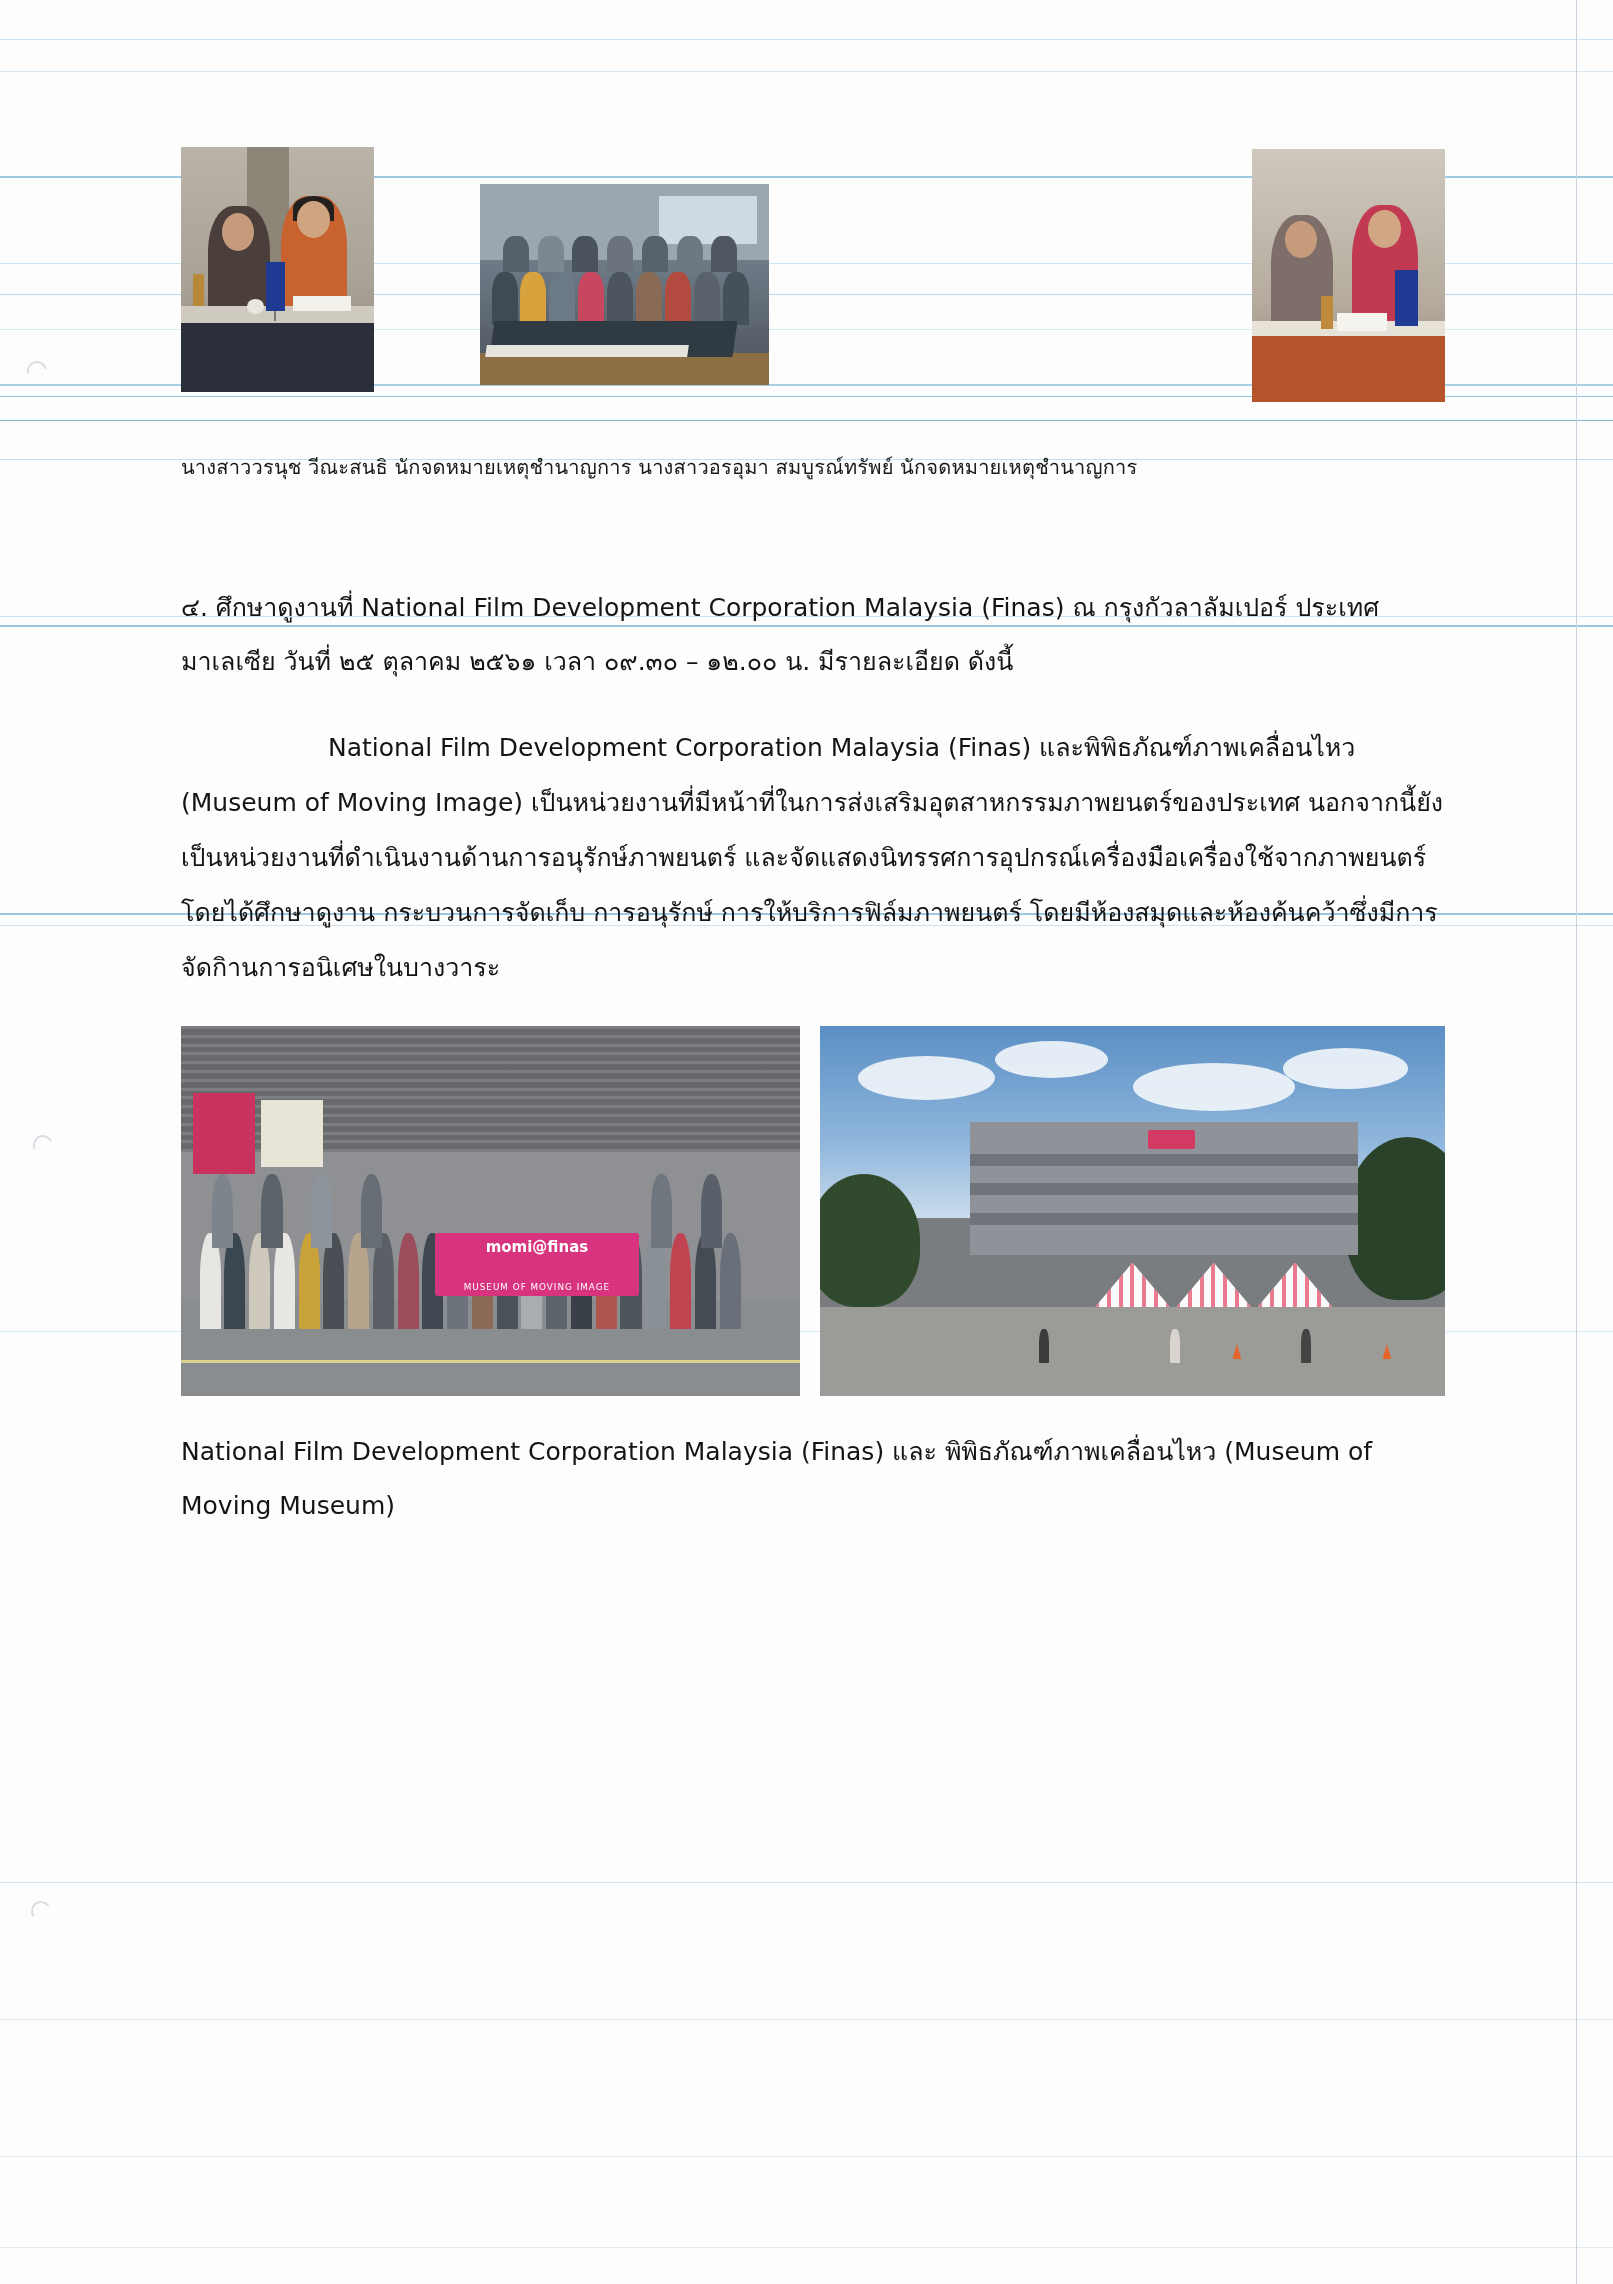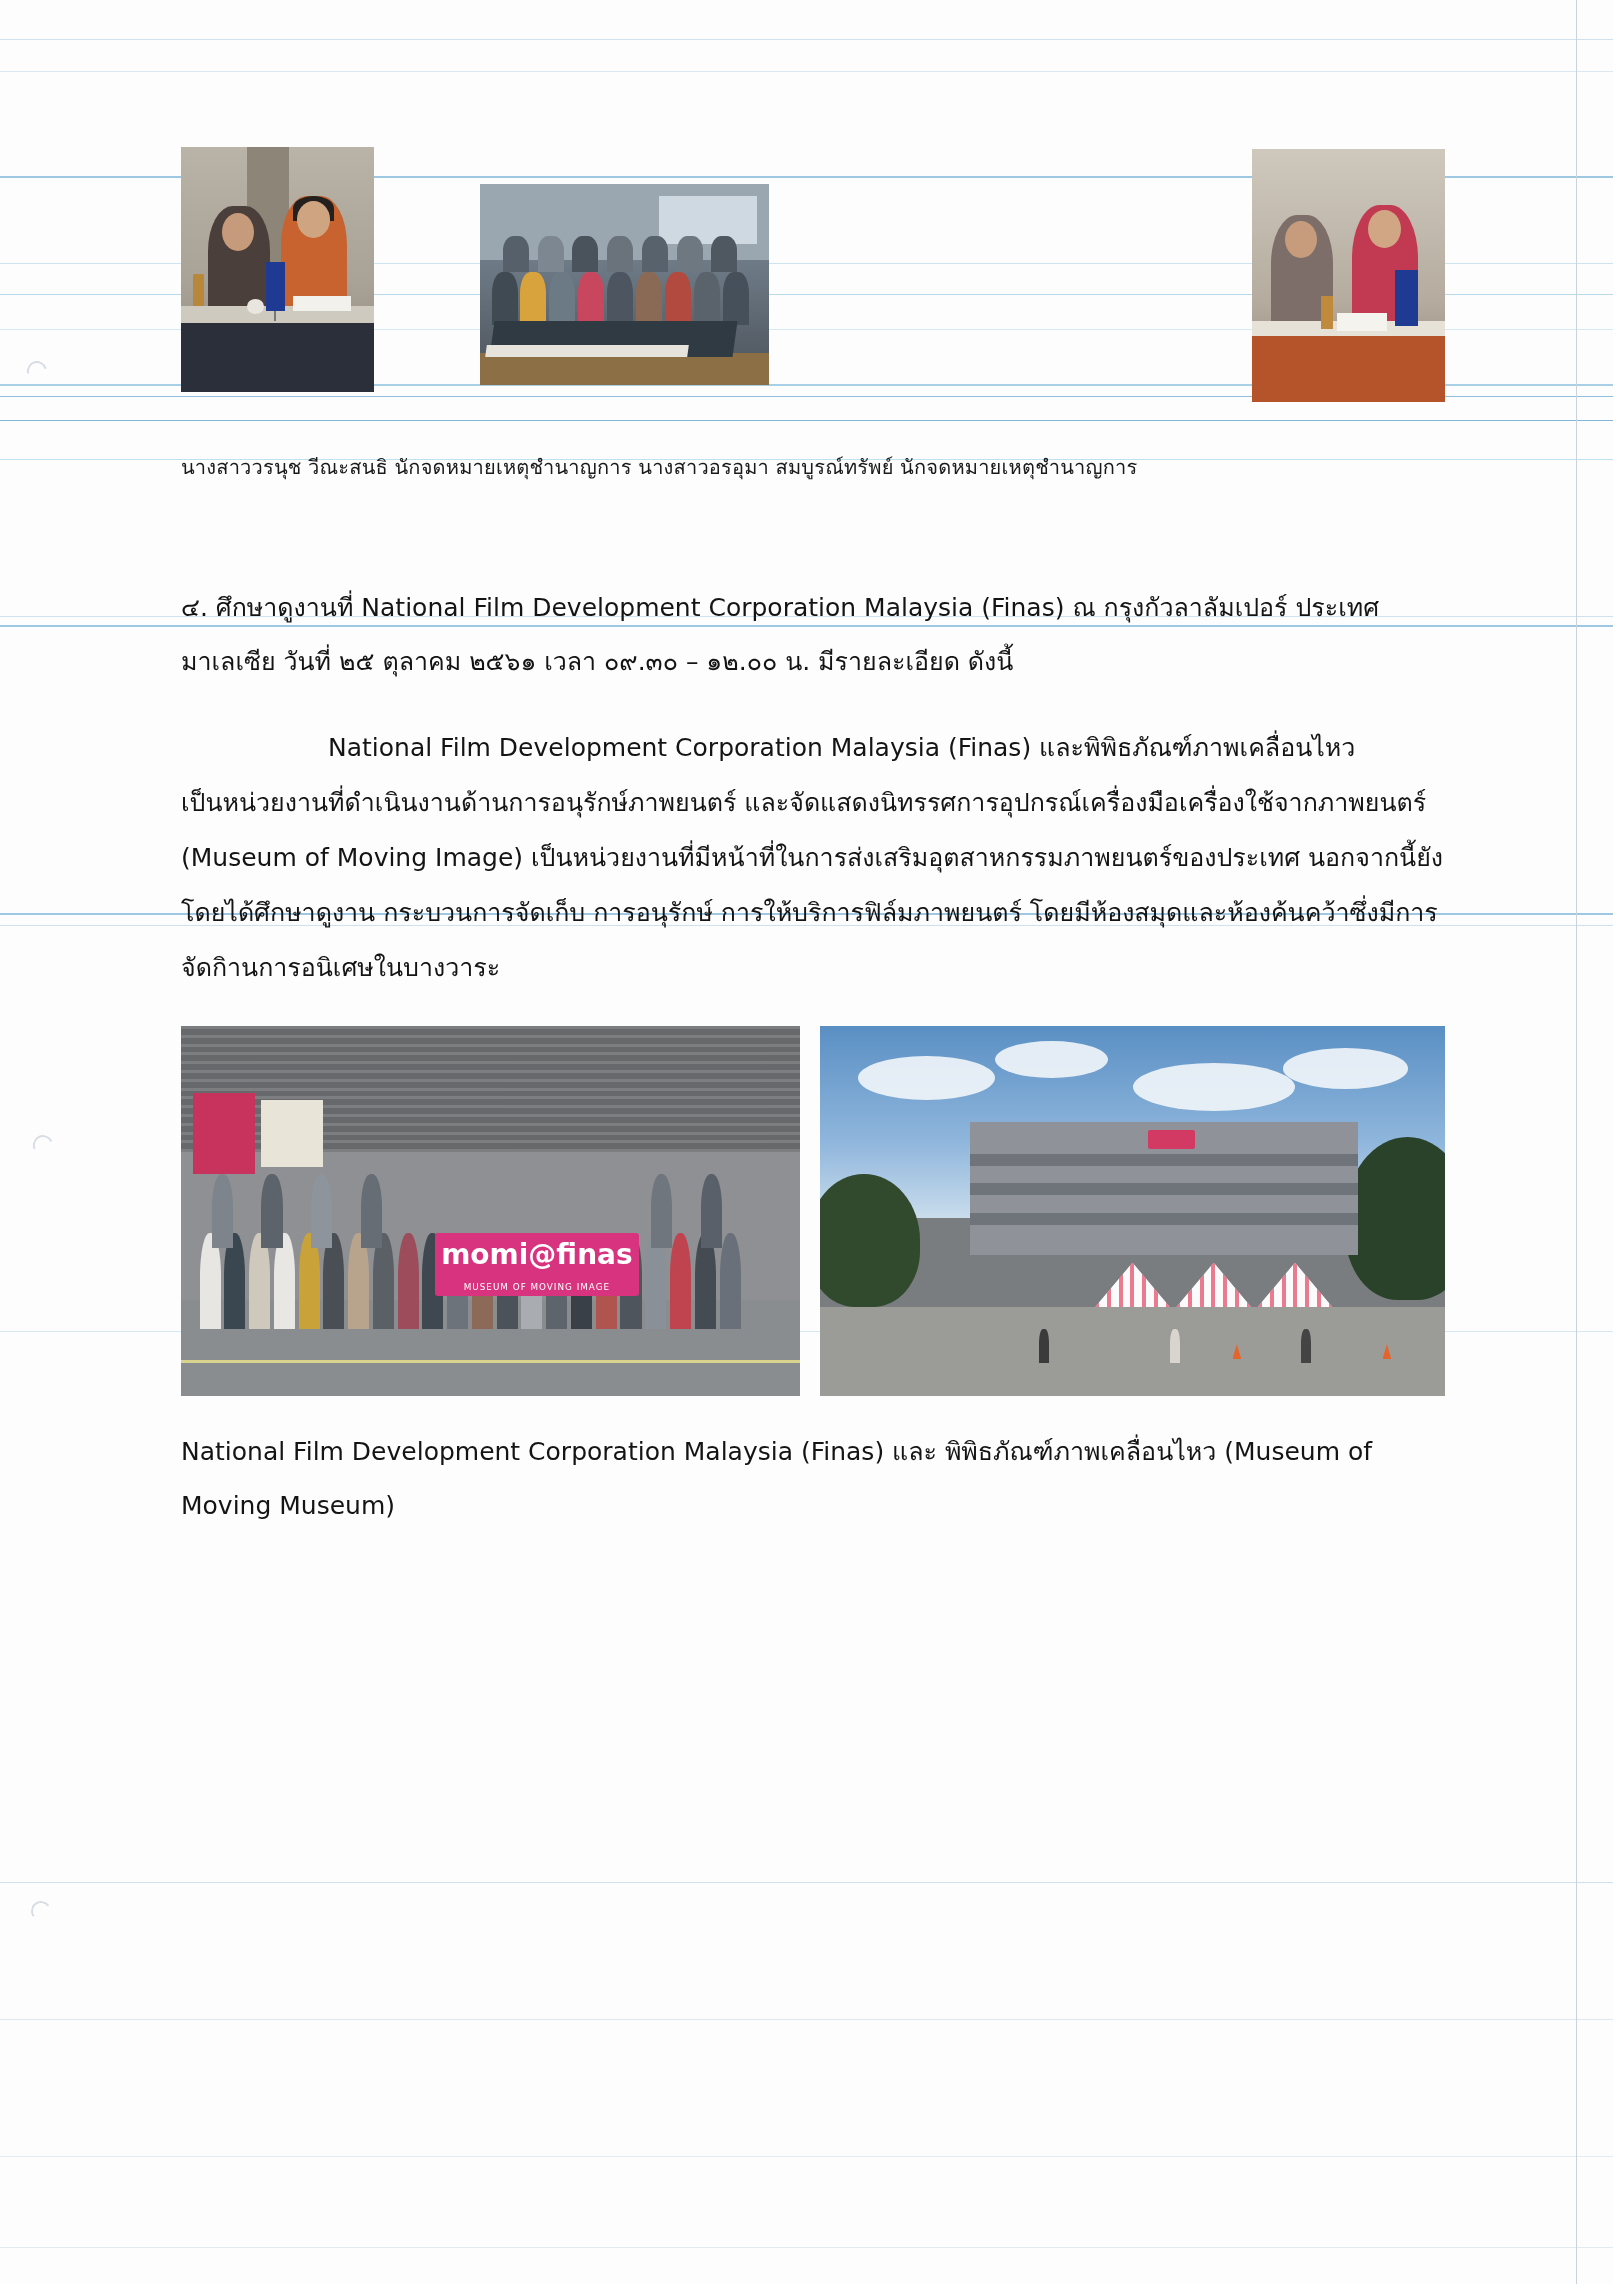--- a/index.html
+++ b/index.html
@@ -124,21 +124,21 @@
   .p4 { left: 0px; top: 0px; width: 619px; height: 370px; }
   .p4 .ceiling { position:absolute; top:0; left:0; width:100%; height:34%; background:#6d6f72; }
   .p4 .ceilinglines { position:absolute; top:0; left:0; width:100%; height:34%;
      background: repeating-linear-gradient(180deg, rgba(255,255,255,0.10) 0 2.9px, rgba(0,0,0,0.06) 2.9px 8.8px); }
   .p4 .wall { position:absolute; top:34%; left:0; width:100%; height:40%; background:#8e9094; }
   .p4 .floor { position:absolute; bottom:0; left:0; width:100%; height:26%; background:#8a8d90; }
   .p4 .floorline { position:absolute; bottom:9%; left:0; width:100%; height:2.9px; background:#d8d48f; }
   .p4 .banner { position:absolute; top:18%; left:2%; width:10%; height:22%; background:#c8335e; }
   .p4 .banner2 { position:absolute; top:20%; left:13%; width:10%; height:18%; background:#e8e4d8; }
   .p4 .momi { position:absolute; left:41%; top:56%; width:33%; height:17%; background:#d8337e; border-radius:2.9px; }
-  .p4 .momi-txt { position:absolute; left:0; top:8%; width:100%; text-align:center; color:#ffffff; font-size:28px; font-weight:bold; font-family:"DejaVu Sans", sans-serif; }
+  .p4 .momi-txt { position:absolute; left:0; top:8%; width:100%; text-align:center; color:#ffffff; font-size:15px; font-weight:bold; font-family:"DejaVu Sans", sans-serif; }
   .p4 .momi-sub { position:absolute; left:0; bottom:6%; width:100%; text-align:center; color:#ffffff; font-size:8.8px; letter-spacing:1px; font-family:"DejaVu Sans", sans-serif; }
   .p4 .grp { position:absolute; bottom:18%; width:3.4%; height:26%; border-radius:45% 45% 0 0; }
 
   
   .p5 { left: 639px; top: 0px; width: 625px; height: 370px; }
   .p5 .sky { position:absolute; top:0; left:0; width:100%; height:52%;
      background: linear-gradient(180deg,#5a8fc4 0%, #8fb6dc 60%, #c9dcec 100%); }
   .p5 .cloud { position:absolute; background:#f2f6fa; border-radius:50%; opacity:0.9; }
   .p5 .tree { position:absolute; bottom:28%; background:#2f4a2b; border-radius:50% 50% 42% 42%; }
   .p5 .building { position:absolute; left:24%; top:26%; width:62%; height:36%; background:#8f9399; }
@@ -250,22 +250,22 @@
     </div>
 
     <div class="caption-line" style="margin-top:39px;">นางสาววรนุช  วีณะสนธิ นักจดหมายเหตุชำนาญการ  นางสาวอรอุมา  สมบูรณ์ทรัพย์ นักจดหมายเหตุชำนาญการ</div>
 
     <div style="height:98px;"></div>
     <div class="para">๔. ศึกษาดูงานที่ National Film Development Corporation Malaysia (Finas)  ณ กรุงกัวลาลัมเปอร์ ประเทศ</div>
     <div class="para">มาเลเซีย  วันที่ ๒๕ ตุลาคม ๒๕๖๑ เวลา ๐๙.๓๐ – ๑๒.๐๐ น. มีรายละเอียด ดังนี้</div>
 
     <div style="height:31px;"></div>
     <div class="body-text para-indent">National Film Development Corporation Malaysia (Finas) และพิพิธภัณฑ์ภาพเคลื่อนไหว</div>
+    <div class="body-text">(Museum of Moving Image) เป็นหน่วยงานที่มีหน้าที่ในการส่งเสริมอุตสาหกรรมภาพยนตร์ของประเทศ นอกจากนี้ยัง</div>
     <div class="body-text">เป็นหน่วยงานที่ดำเนินงานด้านการอนุรักษ์ภาพยนตร์ และจัดแสดงนิทรรศการอุปกรณ์เครื่องมือเครื่องใช้จากภาพยนตร์</div>
-    <div class="body-text">(Museum of Moving Image) เป็นหน่วยงานที่มีหน้าที่ในการส่งเสริมอุตสาหกรรมภาพยนตร์ของประเทศ นอกจากนี้ยัง</div>
     <div class="body-text">โดยได้ศึกษาดูงาน กระบวนการจัดเก็บ การอนุรักษ์ การให้บริการฟิล์มภาพยนตร์ โดยมีห้องสมุดและห้องค้นคว้าซึ่งมีการ</div>
     <div class="body-text">จัดกิานการอนิเศษในบางวาระ</div>
 
     <div style="position:relative; height:370px; margin-top:31px;">
 
       <div class="photo p4">
         <div class="ceiling"></div>
         <div class="ceilinglines"></div>
         <div class="wall"></div>
         <div class="floor"></div>

